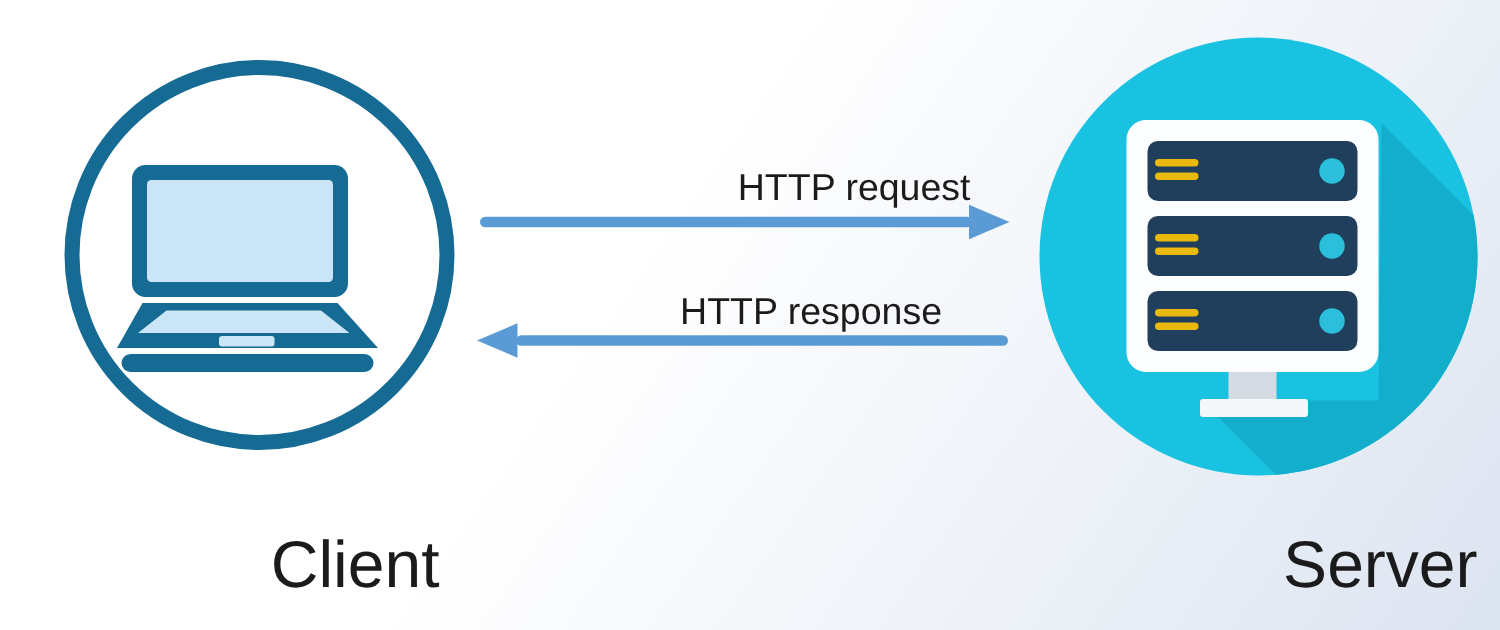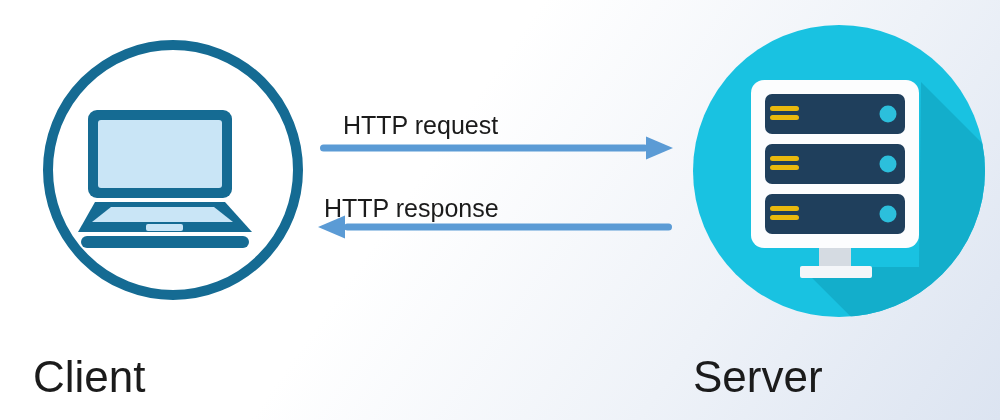--- a/index.html
+++ b/index.html
@@ -15,21 +15,21 @@
     background: linear-gradient(125deg, #ffffff 0%, #ffffff 42%, #eef2f8 72%, #dce4f1 100%);
   }
   .diagram-svg {
     position: absolute;
     left: 0;
     top: 0;
   }
   .label {
     position: absolute;
     color: #1b1b1b;
-    text-align: left;
+    text-align: right;
     white-space: nowrap;
   }
   .arrow-label {
     font-size: 25px;
     line-height: 1.15;
   }
   .node-label {
     font-size: 44px;
     line-height: 1.1;
   }

